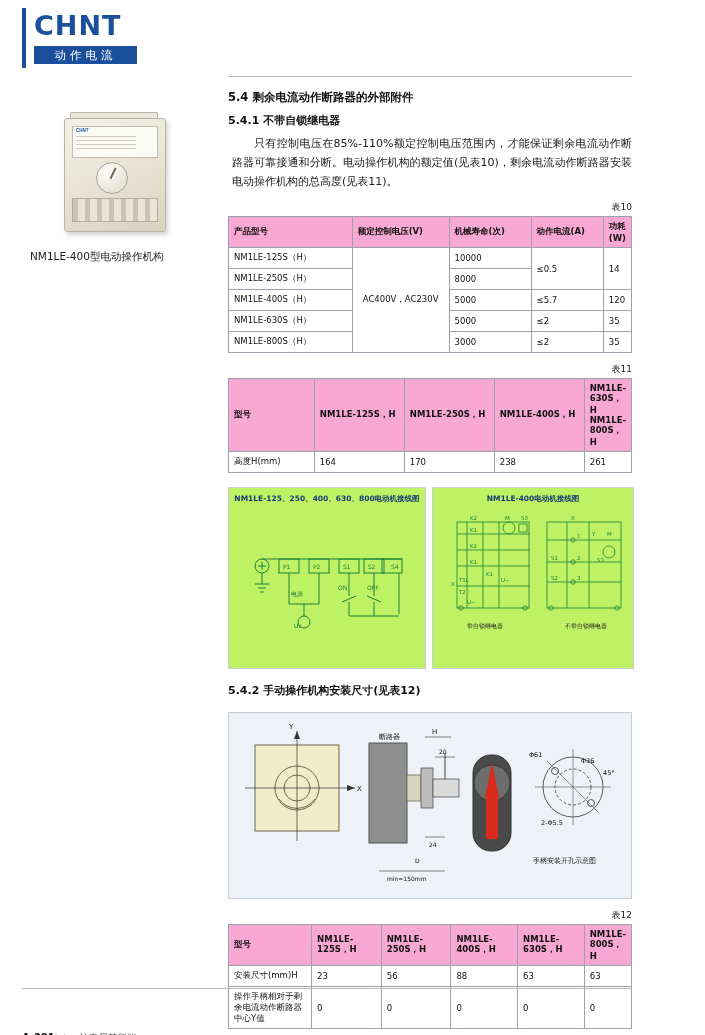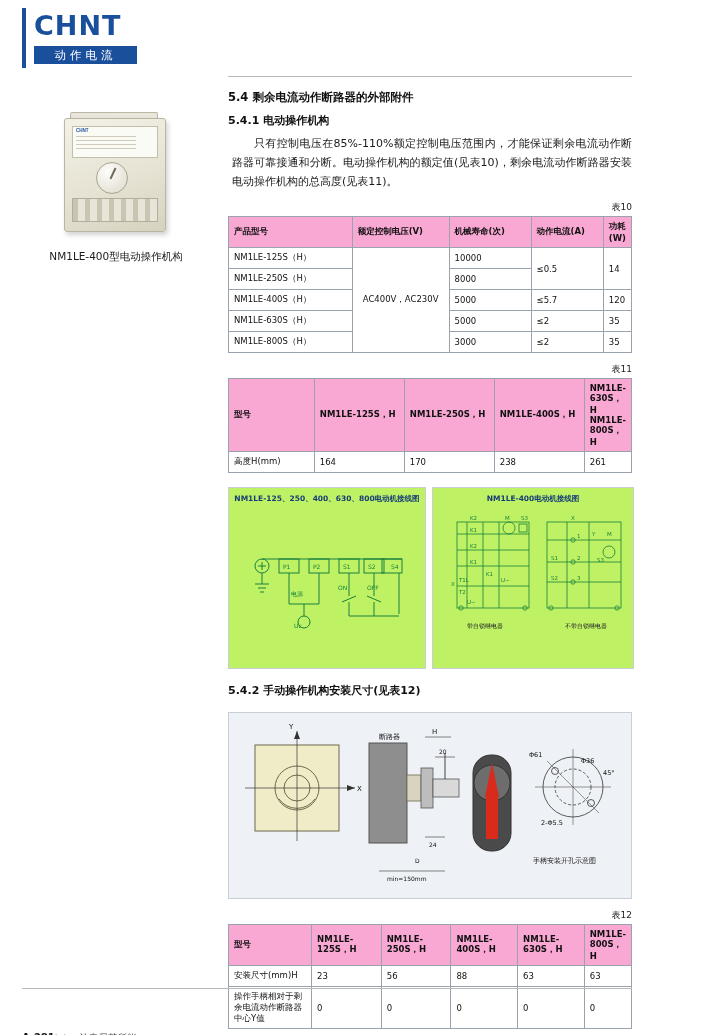--- a/index.html
+++ b/index.html
@@ -68,21 +68,20 @@
     height: 1px;
     background: #b9b9b9;
   }
 
   
   .left-figure {
     position: absolute;
     left: 30px;
     top: 110px;
     width: 172px;
-    text-align: center;
   }
   .device-img {
     position: relative;
     width: 120px;
     height: 130px;
     margin: 0 auto;
   }
   .dev-body {
     position: absolute;
     left: 8px;
@@ -307,21 +306,21 @@
       <div class="dev-lines"></div>
       <div class="dev-dial"></div>
       <div class="dev-term"></div>
     </div>
     <div class="left-caption">NM1LE-400型电动操作机构</div>
   </div>
 
   <div class="content">
 
     <div class="h-sec">5.4 剩余电流动作断路器的外部附件</div>
-    <div class="h-sub">5.4.1 电动操作机构</div>
+    <div class="h-sub">5.4.1 不带自锁继电器</div>
     <p class="para">只有控制电压在85%-110%额定控制电压范围内，才能保证剩余电流动作断路器可靠接通和分断。电动操作机构的额定值(见表10)，剩余电流动作断路器安装电动操作机构的总高度(见表11)。</p>
 
     <div class="tbl-label">表10</div>
     <table class="data">
       <thead>
         <tr>
           <th style="width:120px">产品型号</th>
           <th style="width:90px">额定控制电压(V)</th>
           <th style="width:75px">机械寿命(次)</th>
           <th style="width:65px">动作电流(A)</th>

